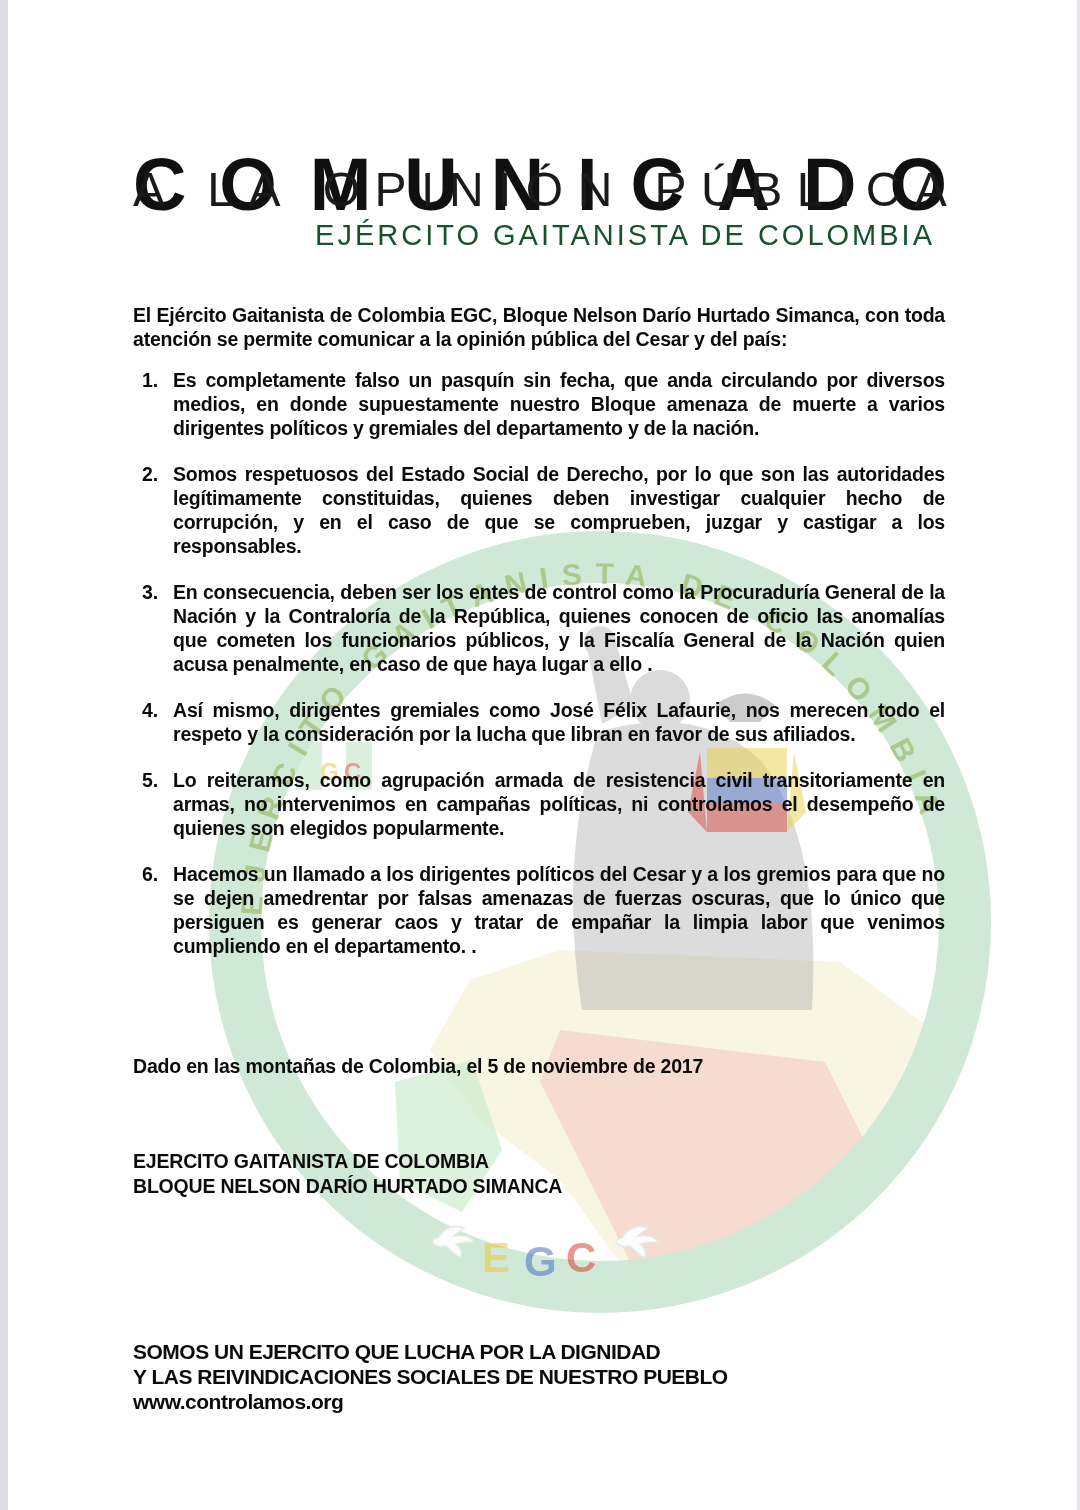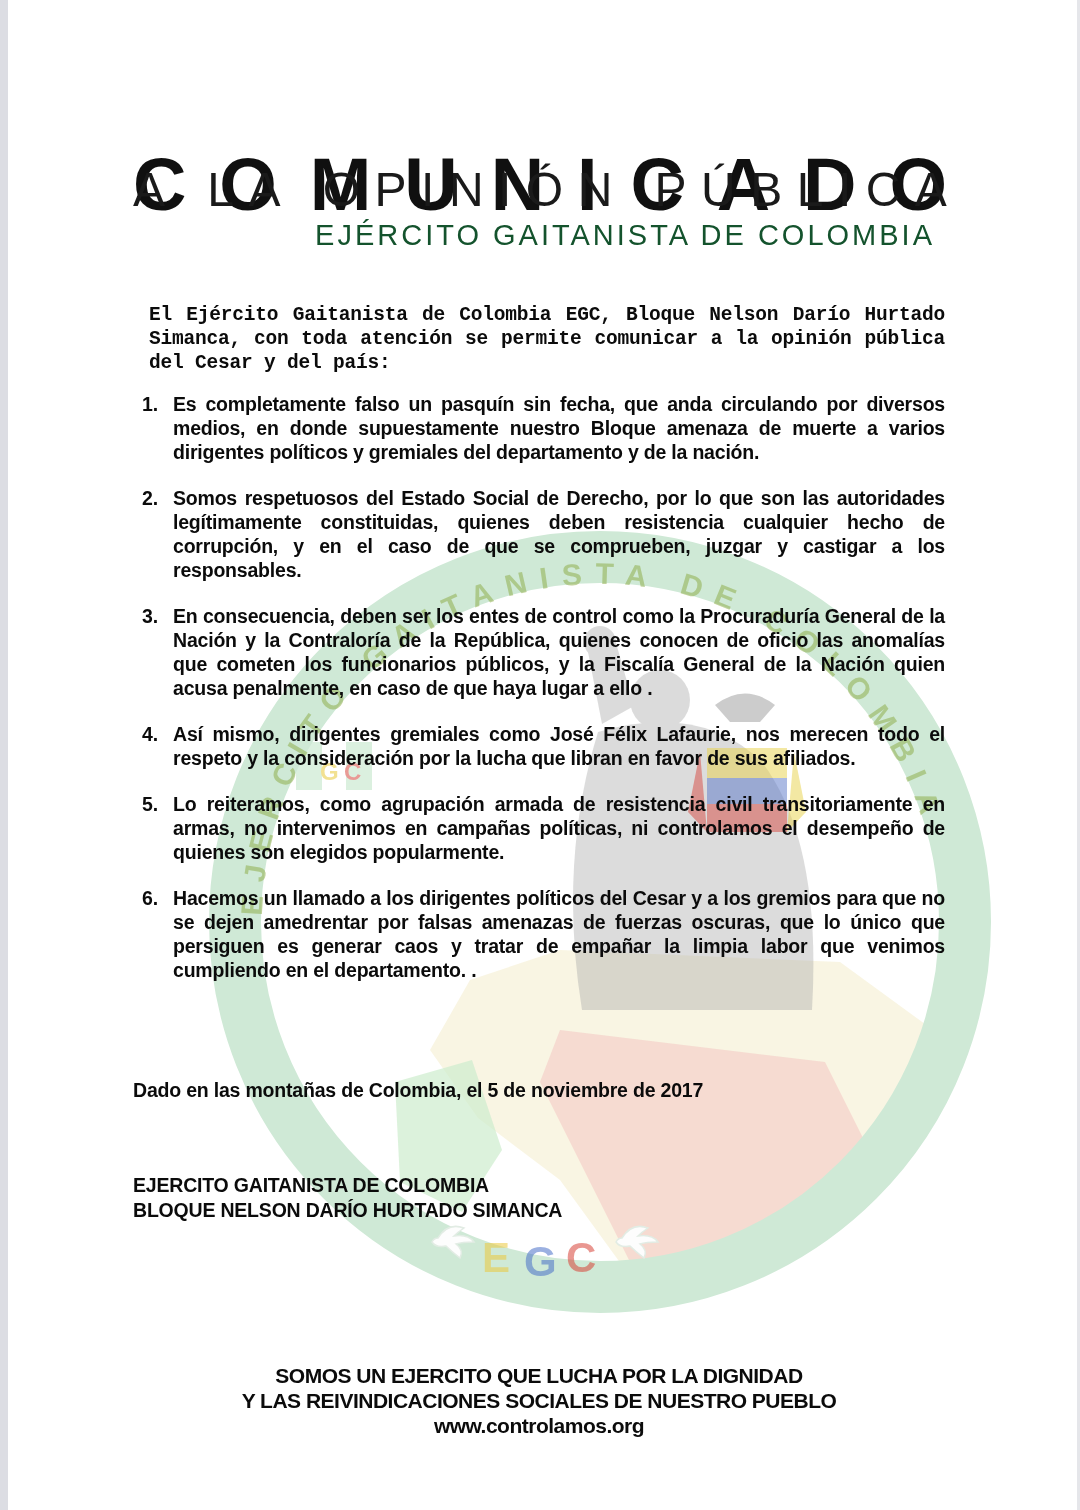--- a/index.html
+++ b/index.html
@@ -17,29 +17,29 @@
           font-size:74px;font-weight:900;line-height:1;color:#101010;}
   .title2{position:absolute;top:166px;left:133px;width:814px;z-index:2;
           display:flex;justify-content:space-between;
           font-size:48px;font-weight:400;line-height:1;color:#1a1a1a;}
   .title3{position:absolute;top:219px;left:133px;width:802px;z-index:2;
           text-align:right;font-size:29px;font-weight:400;letter-spacing:3px;color:#14532d;}
 
   
   .content{position:absolute;top:303px;left:133px;width:812px;z-index:2;
            font-weight:bold;font-size:19.5px;line-height:24px;letter-spacing:-0.2px;color:#0b0b0b;}
-  .intro{margin:0 0 17px 16px;text-align:justify;font-family:Liberation Mono, monospace;}
+  .intro{margin:0 0 17px 0;text-align:justify;}
   ol.items{list-style:none;margin:0;padding:0;}
   li.item{position:relative;padding-left:40px;margin-top:22px;text-align:justify;}
   li.item:first-child{margin-top:0;}
   li.item .num{position:absolute;left:9px;top:0;}
   .dateline{margin:96px 0 0 0;text-align:left;}
   .signature{margin:71px 0 0 0;}
   .signature p{margin:0;line-height:25px;}
-  .slogan{margin:140px 0 0 0;text-align:center;font-size:21px;letter-spacing:-0.5px;}
+  .slogan{margin:140px 0 0 0;text-align:left;font-size:21px;letter-spacing:-0.5px;}
   .slogan p{margin:0;line-height:25px;}
 </style>
 </head>
 <body>
 
 <div class="page">
   <div class="edge-left"></div>
   <div class="edge-right"></div>
 
   <svg class="wm" width="1080" height="1510" viewBox="0 0 1080 1510" aria-hidden="true">
@@ -122,21 +122,21 @@
       <span style="white-space: pre;">I</span>
       <span style="white-space: pre;">C</span>
       <span style="white-space: pre;">A</span>
     </div>
   <div class="title3">EJÉRCITO GAITANISTA DE COLOMBIA</div>
 
   <div class="content">
     <p class="intro">El Ejército Gaitanista de Colombia EGC, Bloque Nelson Darío Hurtado Simanca, con toda atención se permite comunicar a la opinión pública del Cesar y del país:</p>
     <ol class="items" id="items-list">
         <li class="item"><span class="num">1.</span><span class="txt">Es completamente falso un pasquín sin fecha, que anda circulando por diversos medios, en donde supuestamente nuestro Bloque amenaza de muerte a varios dirigentes políticos y gremiales del departamento y de la nación.</span></li>
-        <li class="item"><span class="num">2.</span><span class="txt">Somos respetuosos del Estado Social de Derecho, por lo que son las autoridades legítimamente constituidas, quienes deben resistencia cualquier hecho de corrupción, y en el caso de que se comprueben, juzgar y castigar a los responsables.</span></li>
+        <li class="item"><span class="num">2.</span><span class="txt">Somos respetuosos del Estado Social de Derecho, por lo que son las autoridades legítimamente constituidas, quienes deben investigar cualquier hecho de corrupción, y en el caso de que se comprueben, juzgar y castigar a los responsables.</span></li>
         <li class="item"><span class="num">3.</span><span class="txt">En consecuencia, deben ser los entes de control como la Procuraduría General de la Nación y la Contraloría de la República, quienes conocen de oficio las anomalías que cometen los funcionarios públicos, y la Fiscalía General de la Nación quien acusa penalmente, en caso de que haya lugar a ello .</span></li>
         <li class="item"><span class="num">4.</span><span class="txt">Así mismo, dirigentes gremiales como José Félix Lafaurie, nos merecen todo el respeto y la consideración por la lucha que libran en favor de sus afiliados.</span></li>
         <li class="item"><span class="num">5.</span><span class="txt">Lo reiteramos, como agrupación armada de resistencia civil transitoriamente en armas, no intervenimos en campañas políticas, ni controlamos el desempeño de quienes son elegidos popularmente.</span></li>
         <li class="item"><span class="num">6.</span><span class="txt">Hacemos un llamado a los dirigentes políticos del Cesar y a los gremios para que no se dejen amedrentar por falsas amenazas de fuerzas oscuras, que lo único que persiguen es generar caos y tratar de empañar la limpia labor que venimos cumpliendo en el departamento. .</span></li>
       </ol>
     <p class="dateline">Dado en las montañas de Colombia, el 5 de noviembre de 2017</p>
     <div class="signature">
       <p>EJERCITO GAITANISTA DE COLOMBIA</p>
       <p>BLOQUE NELSON DARÍO HURTADO SIMANCA</p>
     </div>

